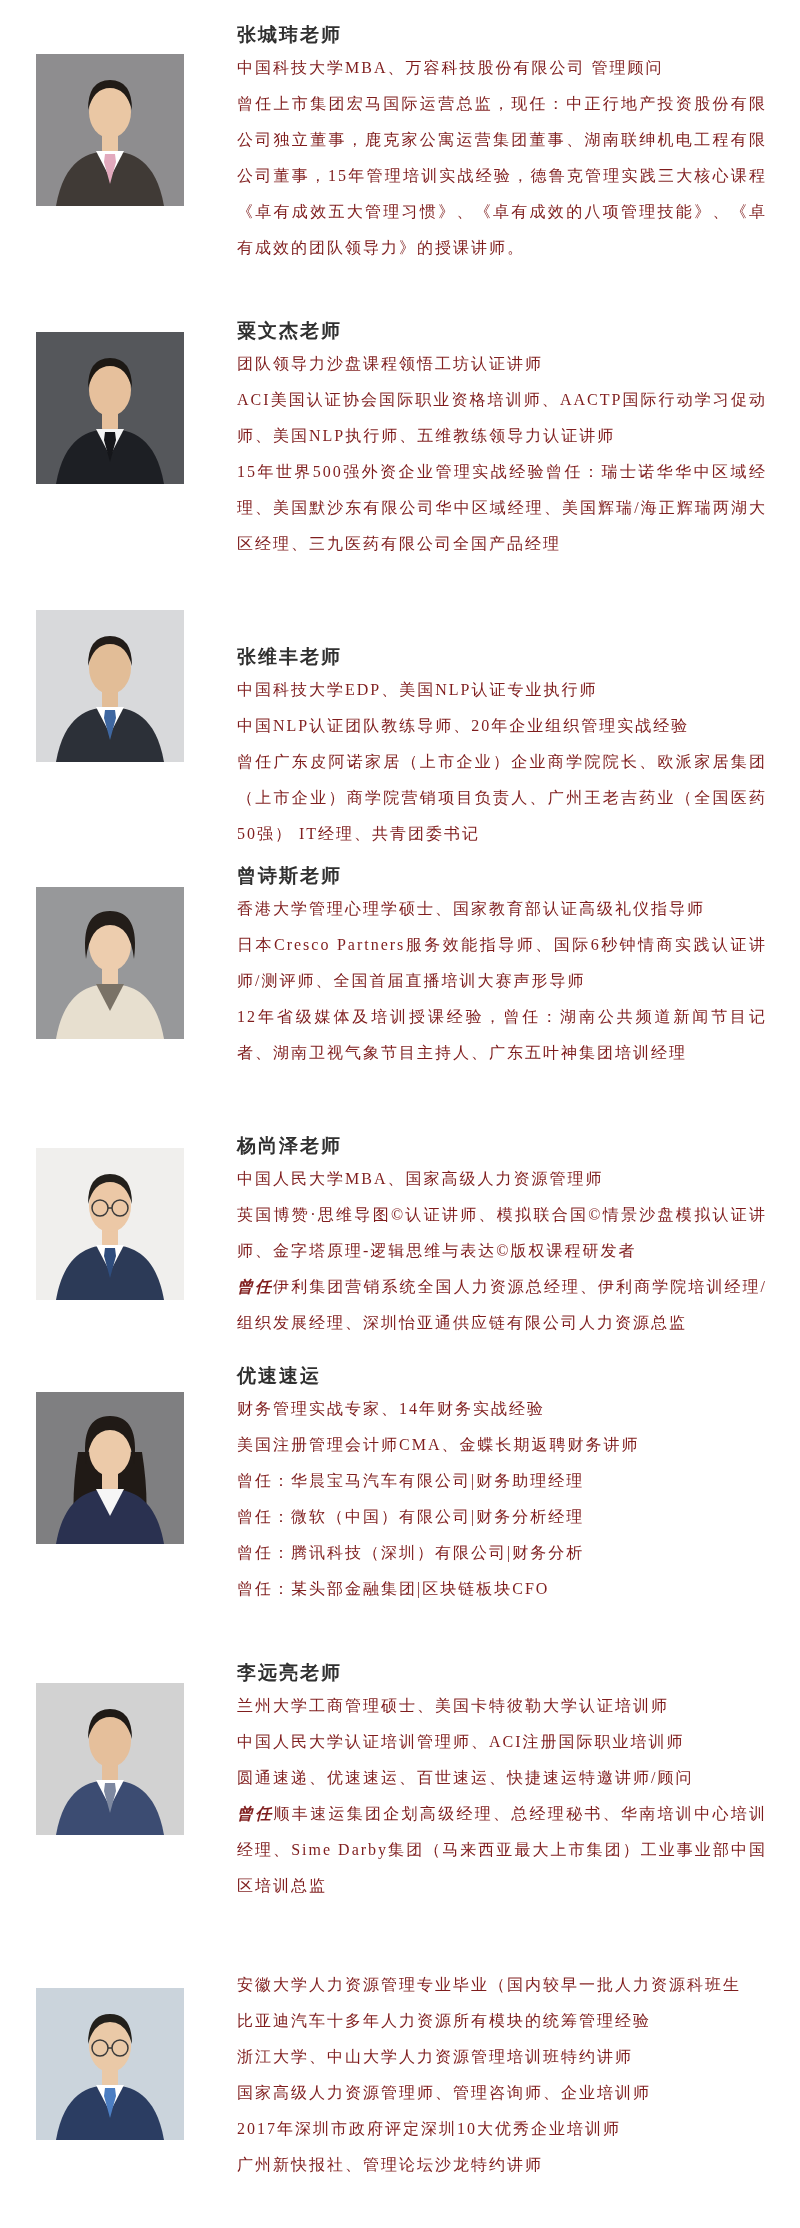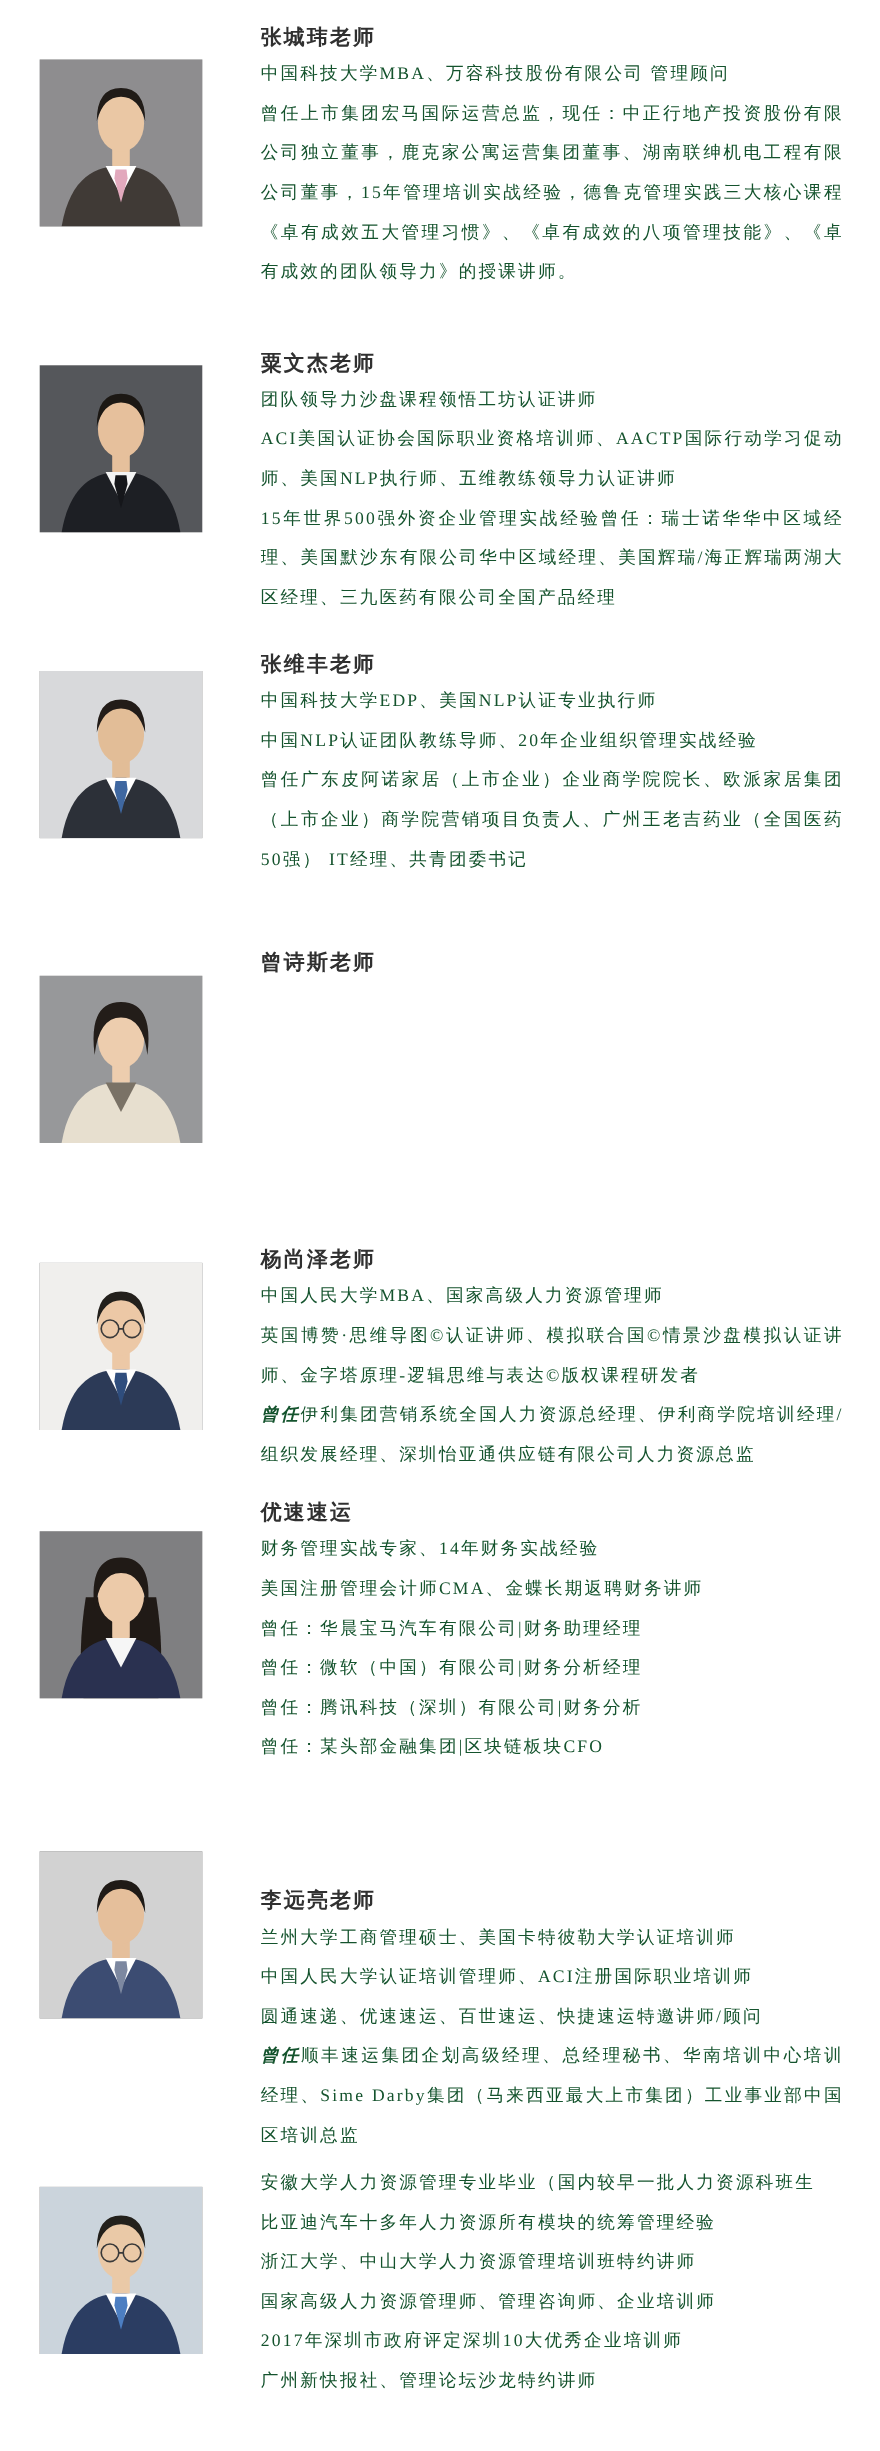--- a/index.html
+++ b/index.html
@@ -34,21 +34,21 @@
     font-weight:bold;
     color:#303030;
     letter-spacing:2px;
   }
   .bio{margin-top:2px;}
   .bio p{
     margin:0;
     font-size:16px;
     line-height:36px;
     letter-spacing:2px;
-    color:#14532d;
+    color:#7f1d1d;
     text-align:justify;
   }
   .bio p .b{font-weight:bold;font-style:italic;}
 </style>
 </head>
 <body>
 
 <div class="page" id="page-root">
   <section class="teacher">
     <div class="photo" style="top: 54px;">
@@ -104,21 +104,21 @@
 
     <rect x="66" y="70" width="16" height="32" rx="6" fill="#e2bd97"></rect>
     <path d="M20 152 C28 106 52 97 74 97 C96 97 120 106 128 152 Z" fill="#2c3038"></path>
     <path d="M60 97 L74 124 L88 97 Z" fill="#ffffff"></path>
     <path d="M69 100 L79 100 L80 108 L74 130 L68 108 Z" fill="#3f67a0"></path>
     <ellipse cx="74" cy="58" rx="21" ry="26" fill="#e2bd97"></ellipse>
 
     <path d="M52 56 Q52 26 74 26 Q96 26 96 56 Q90 34 74 34 Q58 34 52 56 Z" fill="#221c18"></path>
   </svg>
       </div>
-    <div class="info" style="top: 592px;">
+    <div class="info" style="top: 644px;">
       <h2 class="name">张维丰老师</h2>
       <div class="bio">
           <p><span>中国科技大学EDP、美国NLP认证专业执行师</span></p>
           <p><span>中国NLP认证团队教练导师、20年企业组织管理实战经验</span></p>
           <p><span>曾任广东皮阿诺家居（上市企业）企业商学院院长、欧派家居集团（上市企业）商学院营销项目负责人、广州王老吉药业（全国医药50强） IT经理、共青团委书记</span></p>
         </div>
     </div>
   </section>
 
   <section class="teacher">
@@ -130,20 +130,25 @@
     <path d="M20 152 C28 106 52 97 74 97 C96 97 120 106 128 152 Z" fill="#e7dfcf"></path>
     <path d="M60 97 L74 124 L88 97 Z" fill="#7a7266"></path>
 
     <ellipse cx="74" cy="58" rx="21" ry="26" fill="#edcdae"></ellipse>
 
     <path d="M50 72 Q44 24 74 24 Q104 24 98 72 Q94 38 74 38 Q54 38 50 72 Z" fill="#231d19"></path>
   </svg>
       </div>
     <div class="info" style="top: 863px;">
       <h2 class="name">曾诗斯老师</h2>
+      <div class="bio">
+          <p><span>香港大学管理心理学硕士、国家教育部认证高级礼仪指导师</span></p>
+          <p><span>日本Cresco Partners服务效能指导师、国际6秒钟情商实践认证讲师/测评师、全国首届直播培训大赛声形导师</span></p>
+          <p><span>12年省级媒体及培训授课经验，曾任：湖南公共频道新闻节目记者、湖南卫视气象节目主持人、广东五叶神集团培训经理</span></p>
+        </div>
     </div>
   </section>
 
   <section class="teacher">
     <div class="photo" style="top: 1148px;">
         <svg viewBox="0 0 148 152" width="148" height="152" xmlns="http://www.w3.org/2000/svg">
     <rect width="148" height="152" fill="#f0efed"></rect>
 
     <rect x="66" y="70" width="16" height="32" rx="6" fill="#ecc8a6"></rect>
     <path d="M20 152 C28 106 52 97 74 97 C96 97 120 106 128 152 Z" fill="#2c3a57"></path>
@@ -202,21 +207,21 @@
 
     <rect x="66" y="70" width="16" height="32" rx="6" fill="#e5bf9b"></rect>
     <path d="M20 152 C28 106 52 97 74 97 C96 97 120 106 128 152 Z" fill="#3c4c72"></path>
     <path d="M60 97 L74 124 L88 97 Z" fill="#ffffff"></path>
     <path d="M69 100 L79 100 L80 108 L74 130 L68 108 Z" fill="#7d88a0"></path>
     <ellipse cx="74" cy="58" rx="21" ry="26" fill="#e5bf9b"></ellipse>
 
     <path d="M52 56 Q52 26 74 26 Q96 26 96 56 Q90 34 74 34 Q58 34 52 56 Z" fill="#1f1a16"></path>
   </svg>
       </div>
-    <div class="info" style="top: 1716px;">
+    <div class="info" style="top: 1660px;">
       <h2 class="name">李远亮老师</h2>
       <div class="bio">
           <p><span>兰州大学工商管理硕士、美国卡特彼勒大学认证培训师</span></p>
           <p><span>中国人民大学认证培训管理师、ACI注册国际职业培训师</span></p>
           <p><span>圆通速递、优速速运、百世速运、快捷速运特邀讲师/顾问</span></p>
           <p><span class="b">曾任</span><span>顺丰速运集团企划高级经理、总经理秘书、华南培训中心培训经理、Sime Darby集团（马来西亚最大上市集团）工业事业部中国区培训总监</span></p>
         </div>
     </div>
   </section>
 

